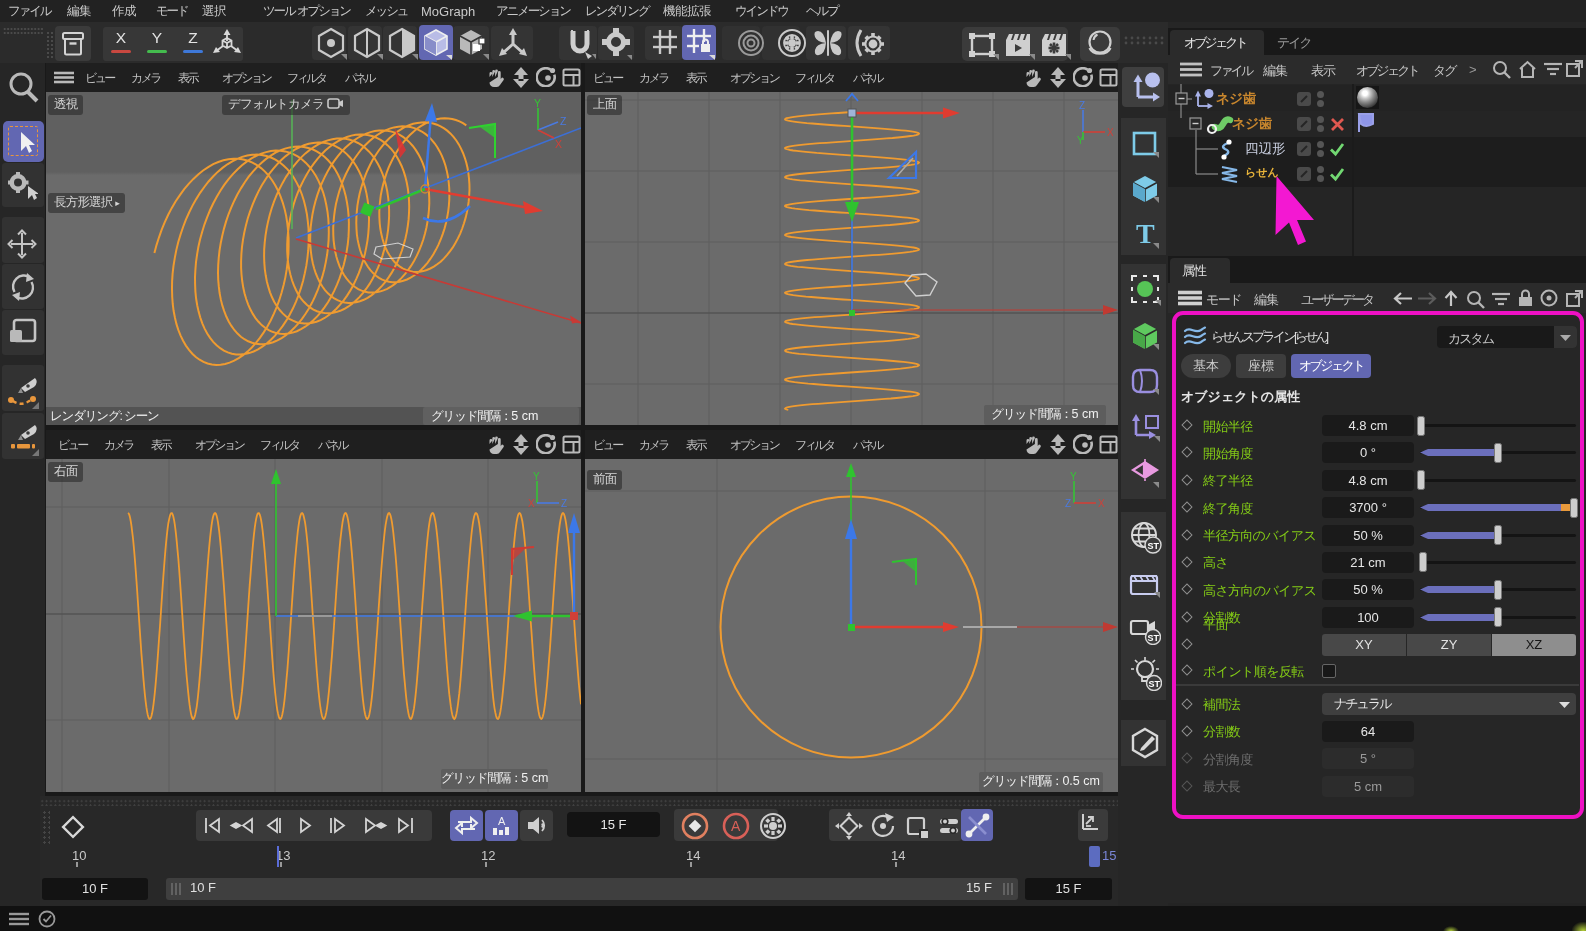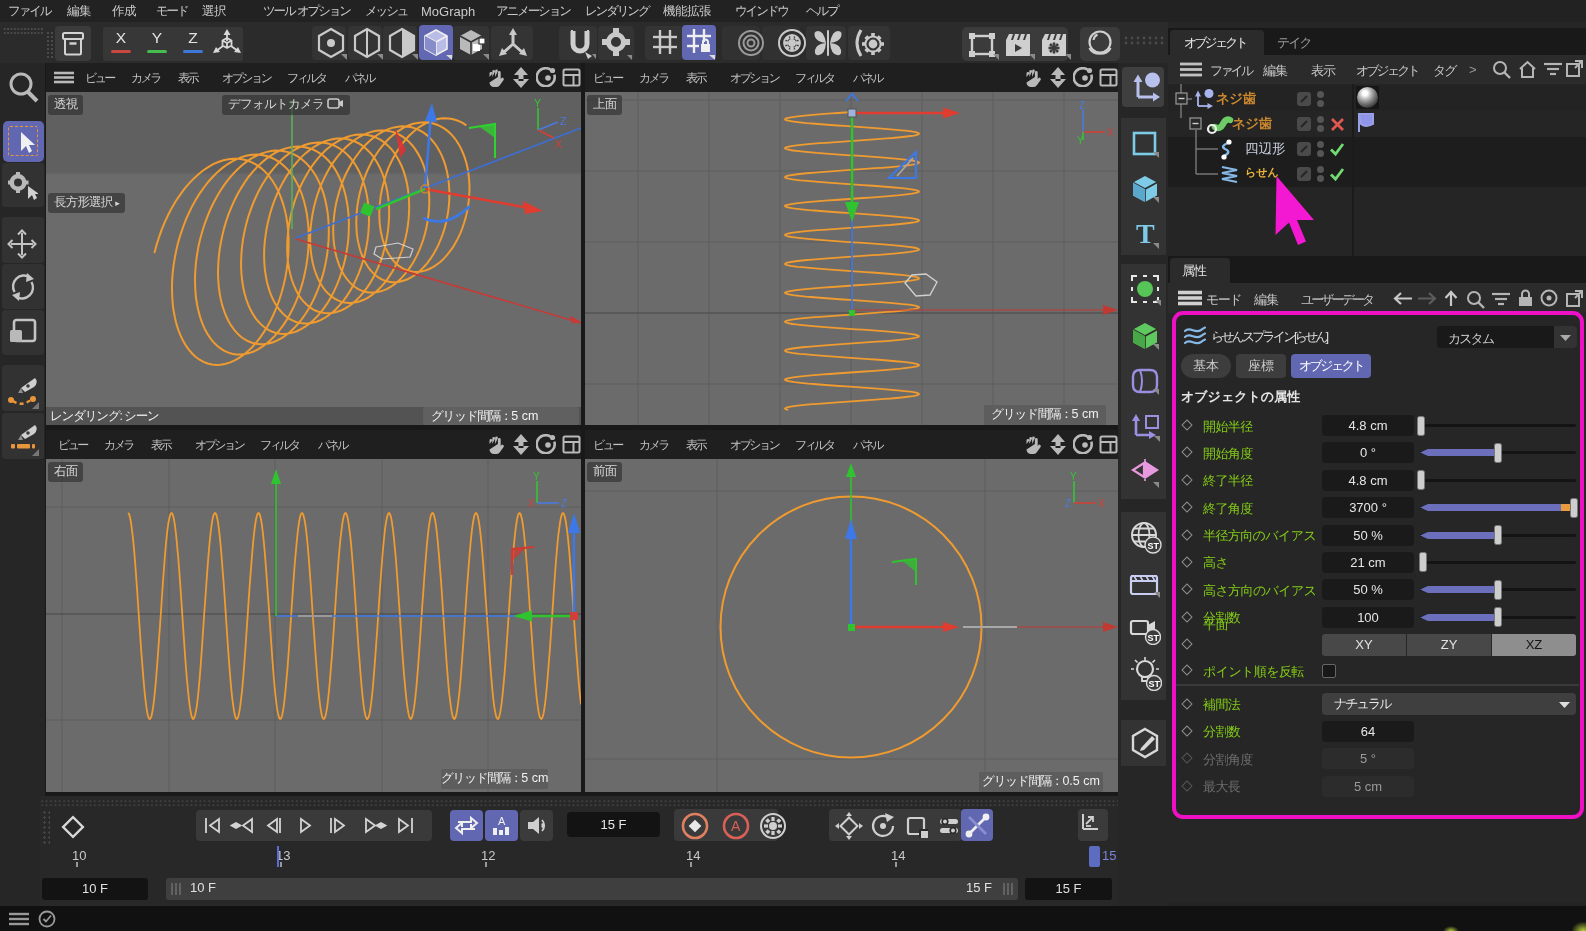--- a/index.html
+++ b/index.html
@@ -492,21 +492,21 @@
         <path d="M318 102.5 L331 100 L331 113 Z" fill="#2fc32f" opacity=".75"></path>
 <rect x="263" y="165" width="7" height="7" fill="#2fc32f"></rect>
 </svg>
 <svg class="abs" style="left:472px;top:8px" width="52" height="48" font-family="Liberation Sans" font-size="10">
 <line x1="17" y1="36" x2="17" y2="14" stroke="#35c435" stroke-width="1.6"></line>
 <line x1="17" y1="36" x2="39" y2="36" stroke="#d04038" stroke-width="1.6"></line>
 <text x="13" y="13" fill="#35c435">Y</text>
         <text x="8" y="40" fill="#4a7ae0">Z</text>
         <text x="41" y="40" fill="#d04038">X</text>
 </svg>
-<div class="vplabel" style="left:2px;top:3px">前面</div>
+<div class="vplabel" style="left:2px;top:11px">前面</div>
 <div class="gridchip" style="left:394px;top:313px;width:124px">グリッド間隔：<span style="letter-spacing:0">0.5 cm</span></div>
 </div>
 
 <div class="abs" style="left:0;top:63px;width:45px;height:843px;background:#262626"></div>
 <svg class="abs" style="left:6px;top:70px" width="34" height="34" fill="none">
       <circle cx="15" cy="14" r="10" stroke="#b9b9b9" stroke-width="3"></circle>
       <line x1="22" y1="22" x2="31" y2="31" stroke="#b9b9b9" stroke-width="4"></line>
     </svg>
 <div class="abs" style="left:2px;top:163px;width:42px;height:44px;background:#323232;border-radius:3px"></div>
 <div class="abs" style="left:2px;top:217px;width:42px;height:46px;background:#323232;border-radius:3px"></div>

